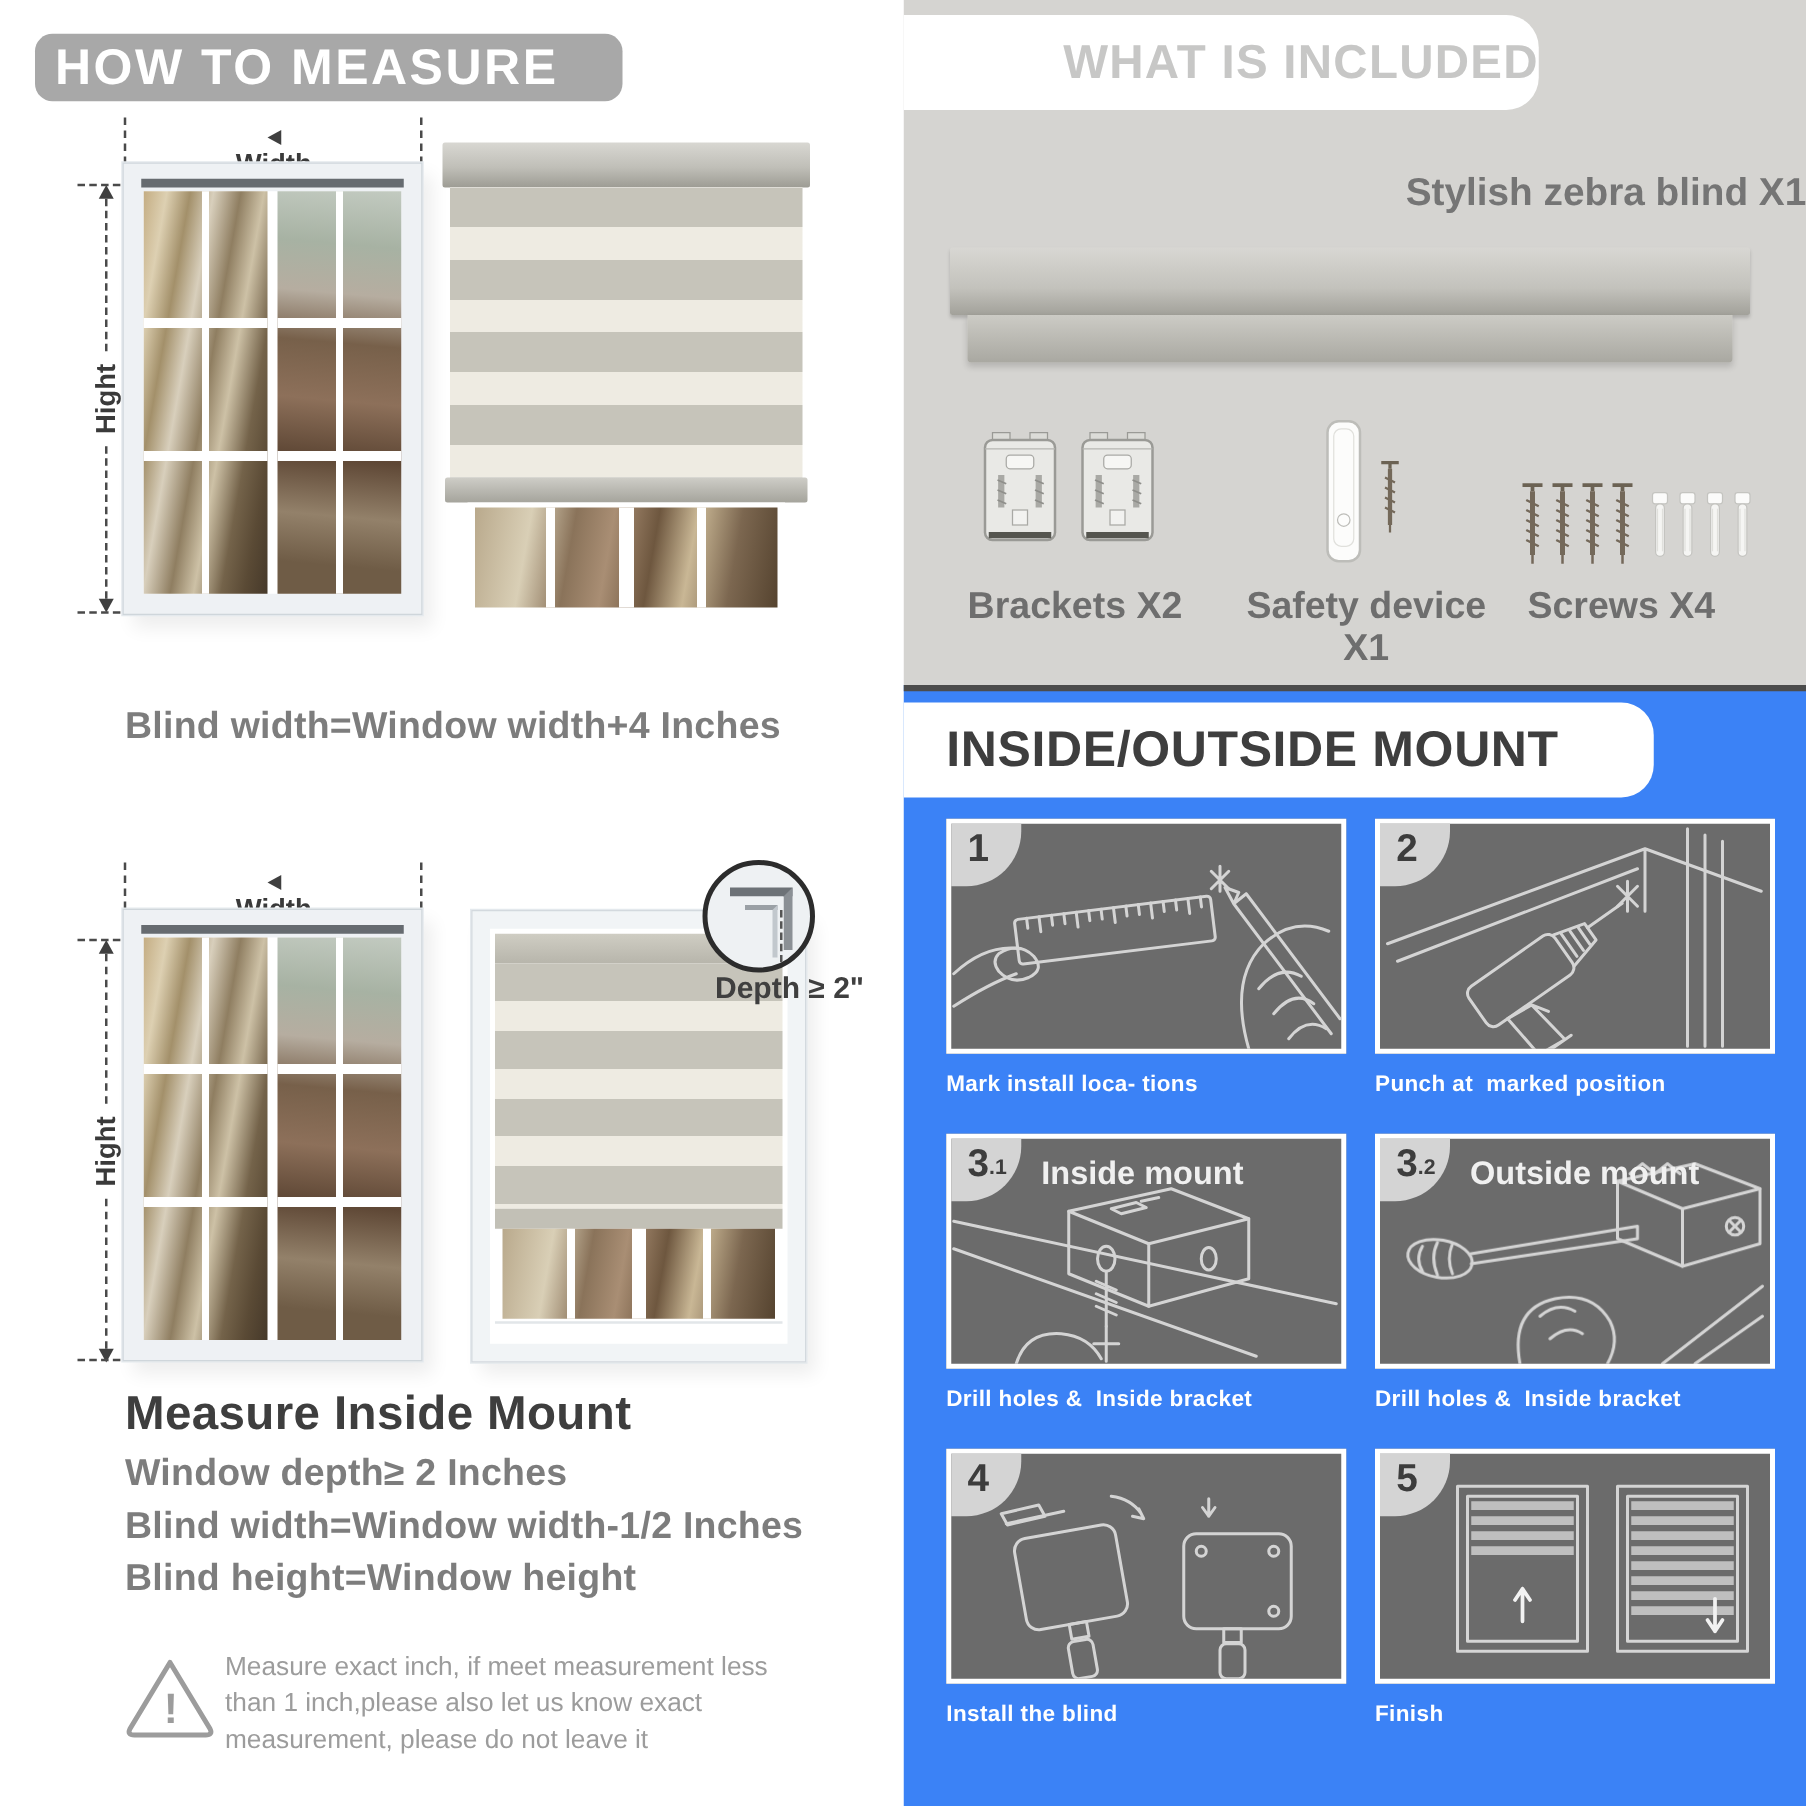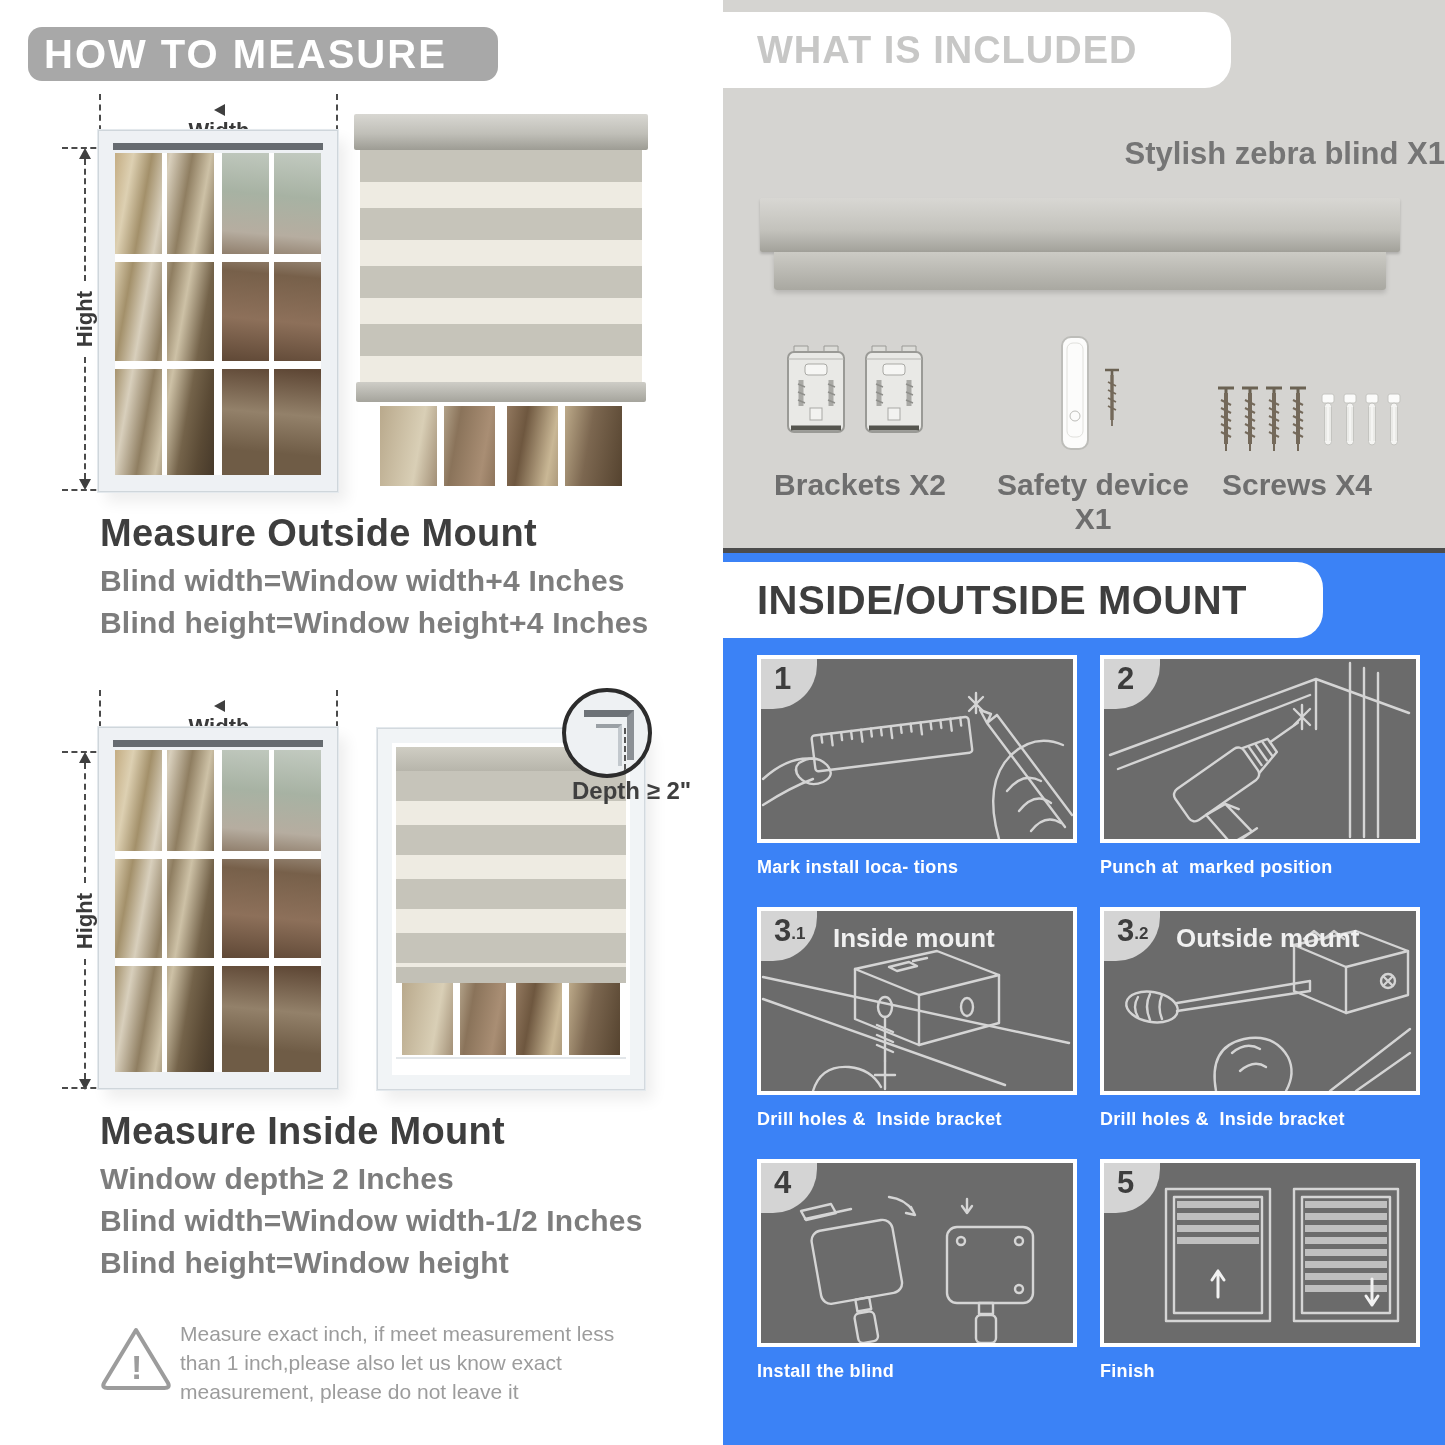--- a/index.html
+++ b/index.html
@@ -74,21 +74,21 @@
   .depth-lbl { font-size:24px; font-weight:bold; color:#3f3f3f; }
 
   .warn-tri { stroke:#9c9c9c; stroke-width:4; fill:none; stroke-linejoin:round; }
   .warn-bang { font-size:34px; font-weight:bold; color:#9c9c9c; }
   .warn-text { width:452px; font-size:21px; line-height:1.38; color:#9c9c9c; }
 
   
   .top-sec { left:723px; top:0; width:722px; height:548px; background:#d5d4d1; }
   .banner-included { position:absolute; left:0; top:12px; width:508px; height:76px; background:#fff;
     border-radius:0 26px 26px 0; color:#c7c7c6; font-size:38px; font-weight:bold; letter-spacing:1px;
-    line-height:76px; padding-left:34px; }
+    line-height:76px; padding-left:34px;text-align:right; }
   .stylish { position:absolute; left:0; top:136px; width:722px; text-align:right;
     font-size:31px; font-weight:bold; color:#757575; }
   .hr-main { position:absolute; left:37px; top:198px; width:640px; height:54px;
     background:linear-gradient(180deg,#d8d7d3,#c3c2bc 60%,#a2a19a); border-radius:2px;
     box-shadow:0 2px 3px rgba(0,0,0,.18); }
   .hr-sub { position:absolute; left:51px; top:252px; width:612px; height:38px;
     background:linear-gradient(180deg,#cccbc5,#a9a8a1); border-radius:0 0 3px 3px;
     box-shadow:0 3px 5px rgba(0,0,0,.15); }
   .inc-lbl { position:absolute; top:468px; width:200px; text-align:center;
     font-size:30px; font-weight:bold; color:#6e6e6e; }
@@ -173,23 +173,21 @@
 
   <div class="abs" style="left:360px;top:114px;width:282px;height:382px;">
     <div class="b1-rail"></div>
     <div class="b1-str"></div>
     <div class="b1-rail2"></div>
     <div class="b1-low">
       <div class="glass4"></div>
     </div>
   </div>
 
-  <div class="abs sec-title" style="left:100px;top:512px;">Measure Outside Mount</div>
   <div class="abs sec-rule" style="left:100px;top:564px;">Blind width=Window width+4 Inches</div>
-  <div class="abs sec-rule" style="left:100px;top:606px;">Blind height=Window height+4 Inches</div>
 
   <div class="abs dimw" style="left:100px;top:700px;width:238px;">
     <span class="arrL"></span>
     <span class="seg"></span>
     <span class="dim-lbl">Width</span>
     <span class="seg"></span>
     <span class="arrR"></span>
   </div>
   <div class="abs vline" style="left:99px;top:690px;height:58px;"></div>
   <div class="abs vline" style="left:336px;top:690px;height:58px;"></div>

